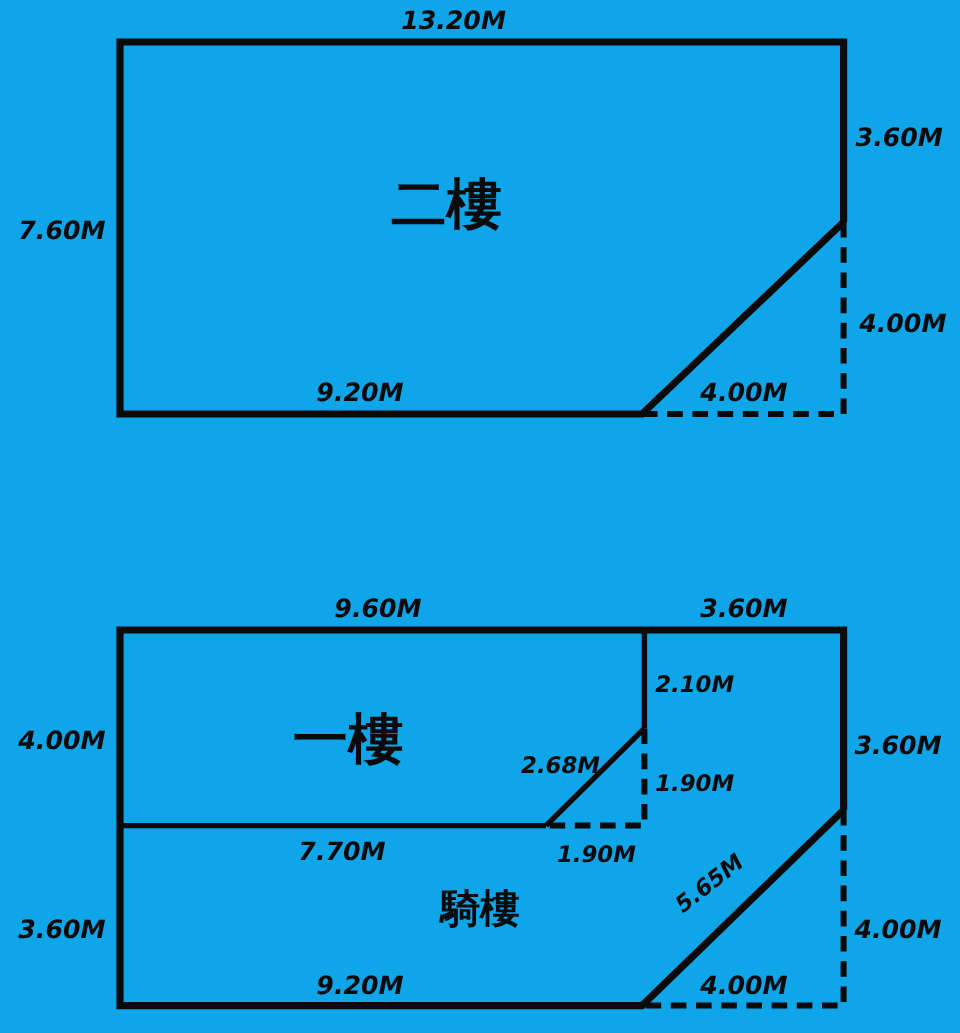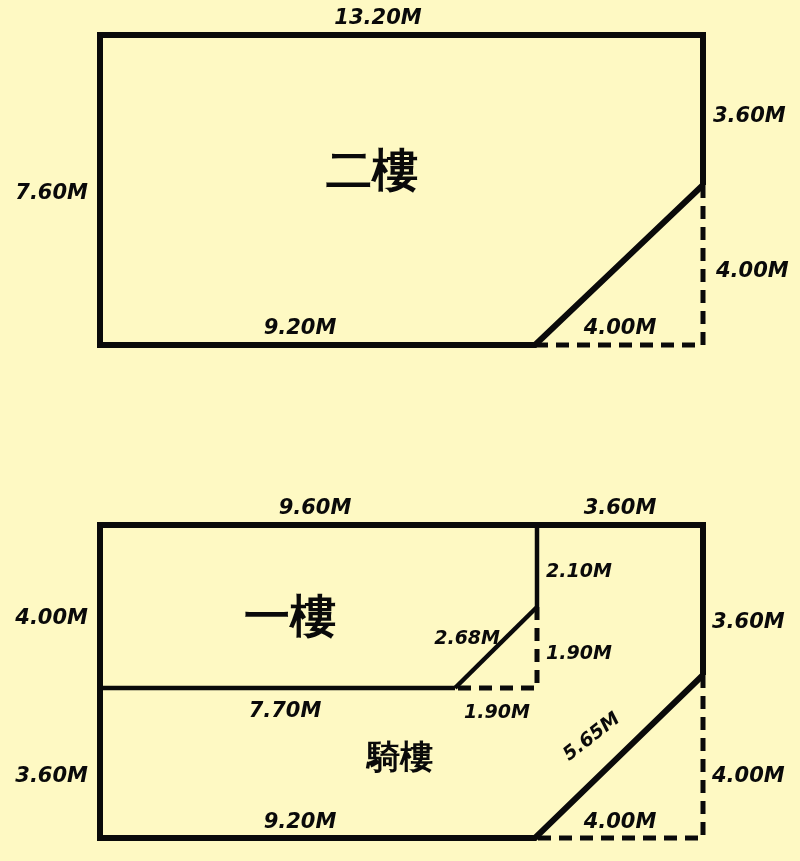--- a/index.html
+++ b/index.html
@@ -7,21 +7,21 @@
     padding: 0;
     background: #ffffff;
     width: 800px;
     height: 861px;
     overflow: hidden;
   }
   .canvas {
     position: relative;
     width: 800px;
     height: 861px;
-    background: #fef9c3;
+    background: #0ea5e9;
   }
   svg { display: block; }
   .outline {
     fill: none;
     stroke: #0a0a0a;
     stroke-width: 6;
     stroke-linejoin: miter;
     stroke-linecap: butt;
   }
   .inner-line {

